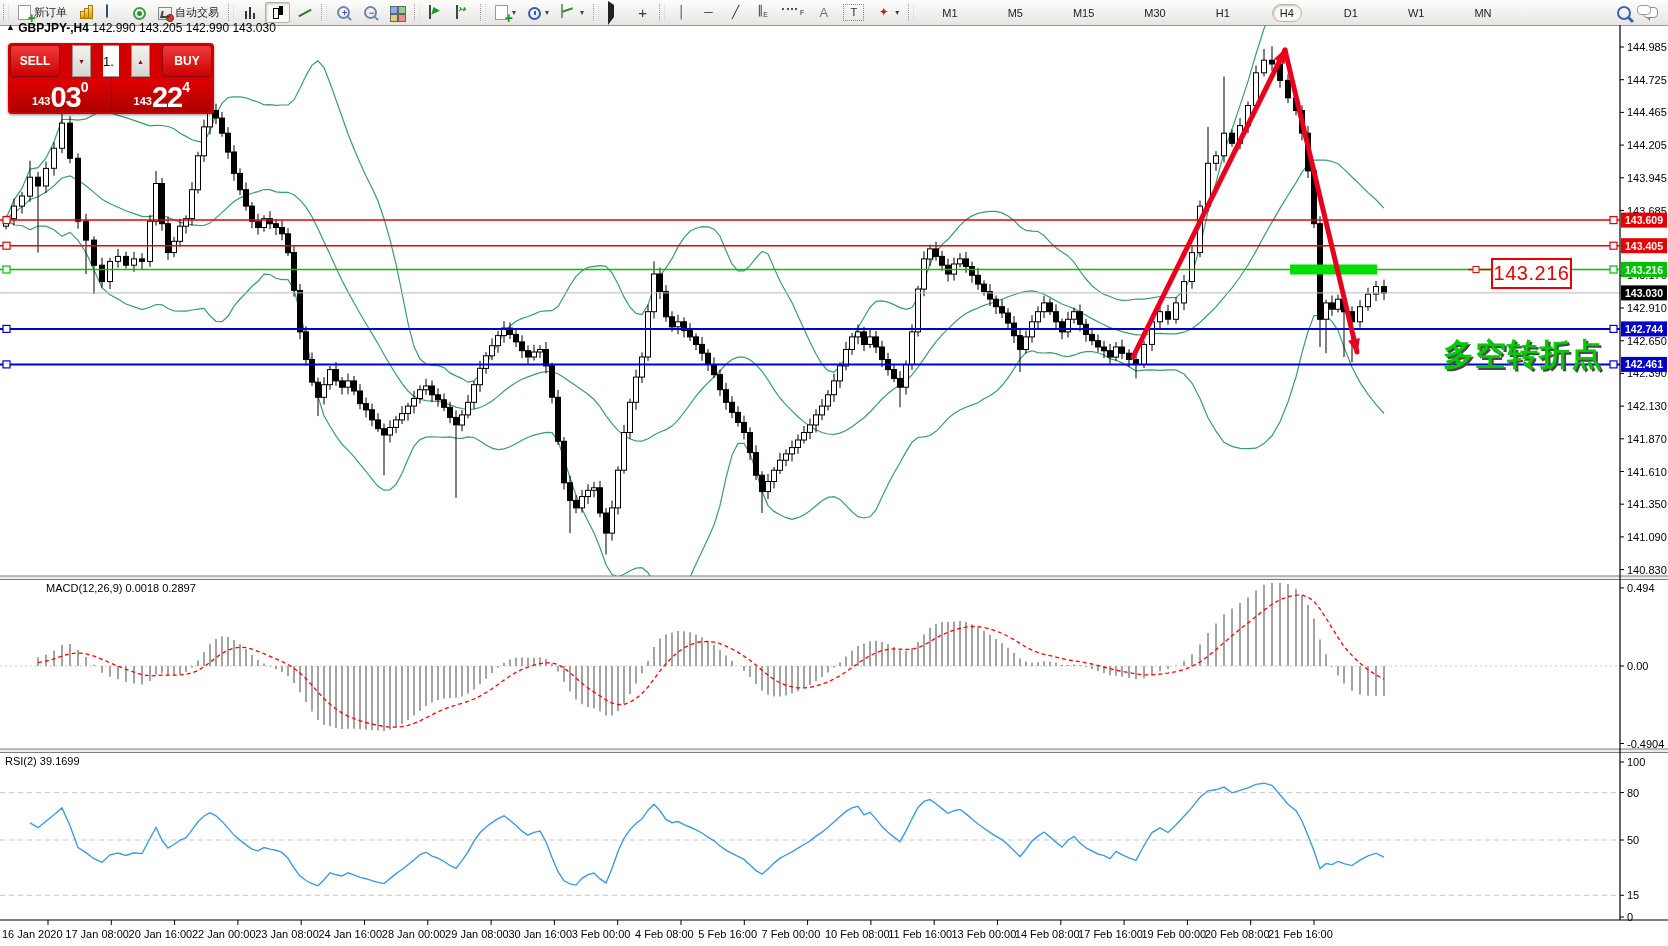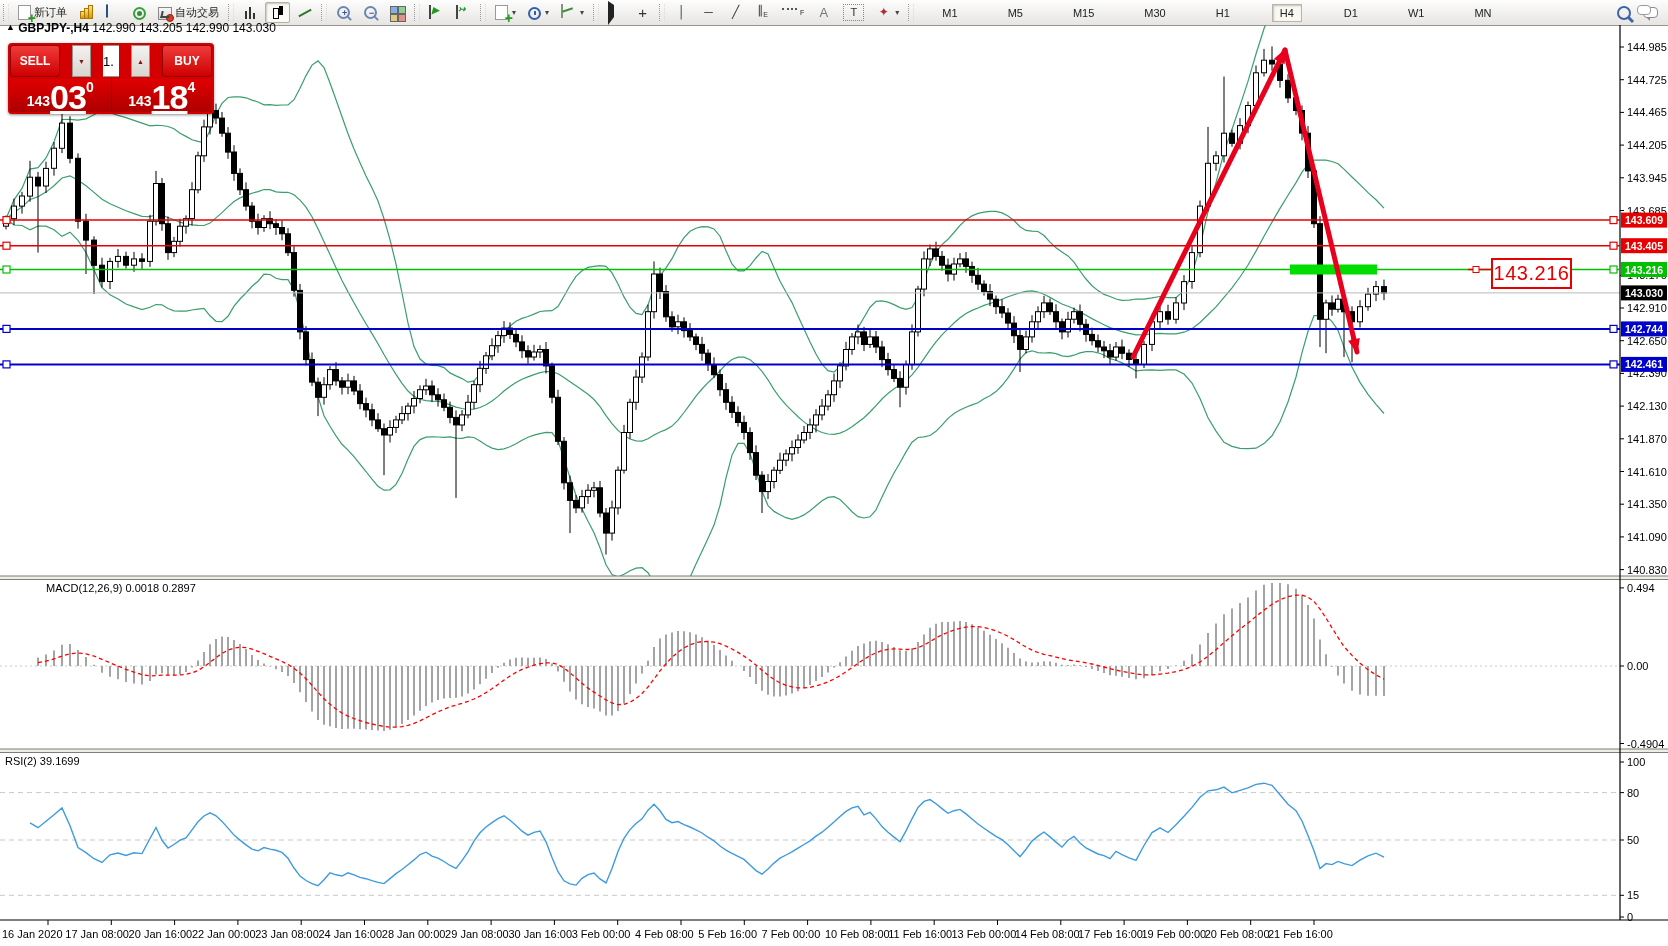--- a/index.html
+++ b/index.html
@@ -40,21 +40,21 @@
   .ic-clock{border:2px solid #2f5fae;border-radius:50%;width:9px;height:9px;margin-top:1px;}
   .ic-clock::after{content:"";position:absolute;left:4px;top:2px;width:2px;height:4px;background:#2f5fae;}
   .ic-ind{background:linear-gradient(#eef5ee,#cfe3cf);border:1px solid #7a9a7a;width:13px;height:10px;margin-top:2px;}
   .ic-ind::after{content:"";position:absolute;left:1px;top:4px;width:11px;height:2px;background:#3f8f3f;transform:rotate(-18deg);}
   .cursorarrow{width:0;height:0;border-left:6px solid #222;border-top:4px solid transparent;border-bottom:8px solid transparent;transform:rotate(-18deg);margin-top:2px;}
   .glyph{font-size:12px;color:#333;line-height:15px;text-align:center;width:15px;}
   .sub{font-size:7px;vertical-align:sub;}
   .lines3{width:13px;height:11px;margin-top:2px;border-top:2px dotted #555;border-bottom:2px dotted #555;}
   .lines3::after{content:"";display:block;margin-top:3px;border-top:2px dotted #555;}
   .tf{padding:2px 7px;margin:0 17px;border:1px solid transparent;color:#222;}
-  .tf.on{background:#faf8f2;border-color:#b9b5a8;box-shadow:inset 1px 1px 2px #c5c1b5;}
+  .tf.on{background:#faf8f2;border-color:#b9b5a8;box-shadow:inset 1px 1px 2px #c5c1b5;border-radius:9px;}
   #tbright{margin-left:auto;display:flex;align-items:center;padding-right:10px;gap:12px;}
   .bigmag{width:10px;height:10px;border:2px solid #3c62b0;border-radius:50%;position:relative;}
   .bigmag::after{content:"";position:absolute;width:7px;height:3px;background:#3c62b0;transform:rotate(45deg);left:8px;top:10px;}
   .bubble{width:13px;height:9px;border:1.5px solid #8a8a8a;border-radius:4px;position:relative;background:#fff;}
   .bubble::after{content:"";position:absolute;left:2px;bottom:-4px;border-left:4px solid transparent;border-top:4px solid #8a8a8a;}
   .bubble2{position:absolute;left:-7px;top:-3px;width:12px;height:8px;border:1.5px solid #9a9a9a;border-radius:4px;background:#fff;}
   
   #chart-title{position:absolute;left:6px;top:21px;font-size:12px;font-weight:bold;color:#000;z-index:5;}
   #chart-title .tri{font-size:9px;vertical-align:2px;}
   #trade-panel{position:absolute;left:8px;top:43px;width:202px;z-index:6;background:#d20000;
@@ -62,22 +62,22 @@
   #tp-top{display:flex;align-items:stretch;height:32px;gap:12px;}
   .tpbtn{flex:0 0 48px;background:linear-gradient(#ef3b3b,#cf0000);border:1px solid #8f0000;border-radius:3px;
      color:#fff;font-size:12px;font-weight:bold;display:flex;align-items:center;justify-content:center;}
   .spin{flex:0 0 17px;background:linear-gradient(#f4f2f0,#d8d4d0);border:1px solid #9a938c;color:#8a1010;
      font-size:7px;display:flex;align-items:center;justify-content:center;}
   .vol{flex:1;border:1px solid #9a938c;border-left:none;border-right:none;text-align:right;font-size:13px;
      font-family:"Liberation Sans",sans-serif;padding:0 6px 0 0;color:#000;background:#fff;min-width:0;}
   #tp-bottom{display:flex;height:33px;margin-top:2px;}
   .tpprice{flex:1;display:flex;align-items:flex-end;justify-content:center;color:#fff;background:linear-gradient(#e00000,#ad0000);padding-bottom:1px;}
   .tpprice:first-child{border-right:1px solid #7d0000;}
-  .pfx{font-size:14px;font-weight:bold;line-height:20px;}
-  .big{font-size:34px;font-weight:bold;line-height:28px;letter-spacing:-1px;text-decoration:underline;}
+  .pfx{font-size:11px;font-weight:bold;line-height:20px;}
+  .big{font-size:29px;font-weight:bold;line-height:28px;letter-spacing:-1px;}
   .sup{font-size:14px;font-weight:bold;line-height:30px;vertical-align:top;position:relative;top:-9px;}
   #macd-label,#rsi-label{position:absolute;left:5px;font-size:11px;color:#000;z-index:5;}
   #macd-label{top:582px;padding-left:41px;}
   #rsi-label{top:755px;}
   #price-tag{position:absolute;left:1491px;top:258px;width:77px;height:27px;z-index:7;
      border:2px solid #e60000;background:#fff;color:#e60000;font-size:20px;
      display:flex;align-items:center;justify-content:center;letter-spacing:0.5px;}
   #turn-text{position:absolute;left:1443px;top:334px;z-index:7;font-size:31px;font-weight:bold;color:#00cb00;
      letter-spacing:1px;text-shadow:2px 2px 0 #4a4a4a;white-space:nowrap;}
   svg text{font-family:"Liberation Sans",sans-serif;}
@@ -236,30 +236,31 @@
       <div class="tpbtn">BUY</div>
     </div>
     <div id="tp-bottom">
       <div class="tpprice">
         <span class="pfx">143</span>
           <span class="big">03</span>
           <span class="sup">0</span>
       </div>
       <div class="tpprice">
         <span class="pfx">143</span>
-          <span class="big">18</span>
+          <span class="big">22</span>
           <span class="sup">4</span>
       </div>
     </div>
   </div>
 
   <div id="macd-label">MACD(12,26,9) 0.0018 0.2897</div>
   <div id="rsi-label">RSI(2) 39.1699</div>
 
   <div id="price-tag">143.216</div>
+  <div id="turn-text">多空转折点</div>
 
   <svg id="cv" width="1668" height="921" viewBox="0 25 1668 921" style="position:absolute;left:0;top:25px;">
       <defs>
         <clipPath id="clipMain">
           <rect x="0" y="25" width="1620" height="551"></rect>
         </clipPath>
         <clipPath id="clipMacd">
           <rect x="0" y="581" width="1620" height="168"></rect>
         </clipPath>
         <clipPath id="clipRsi">

